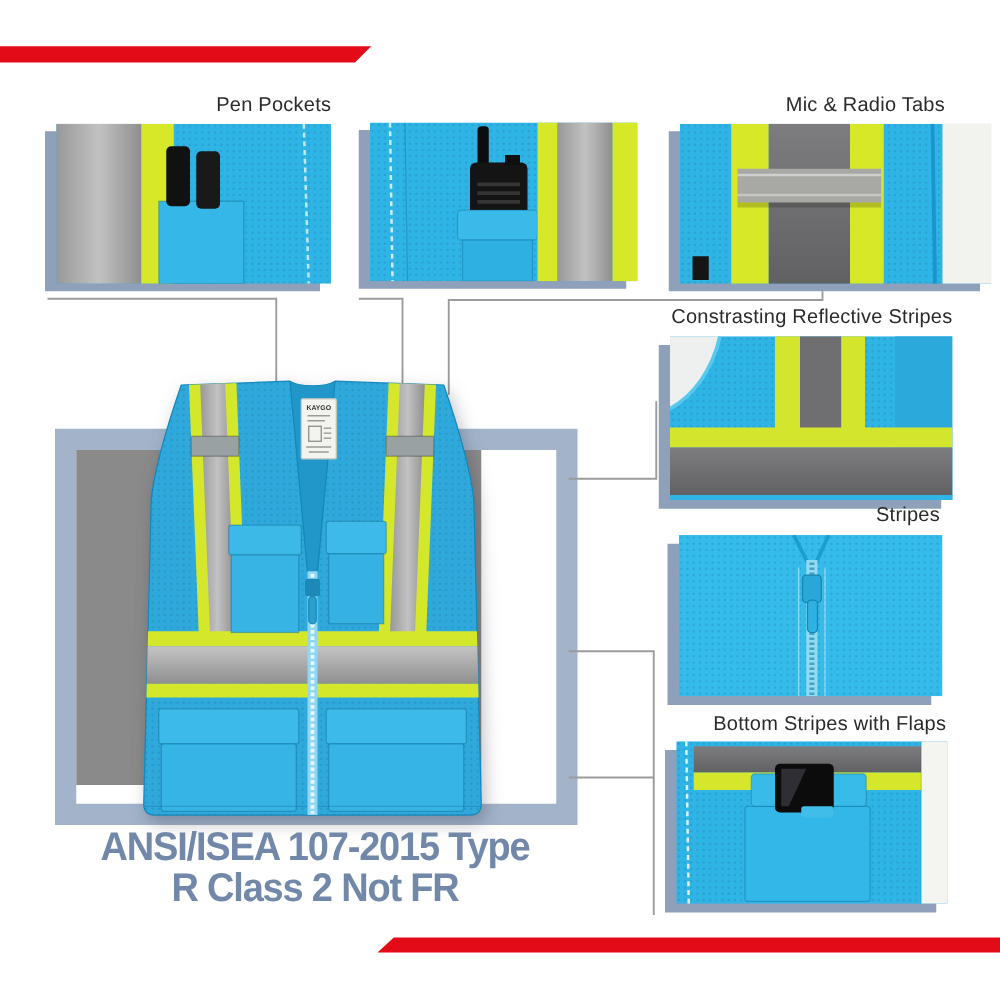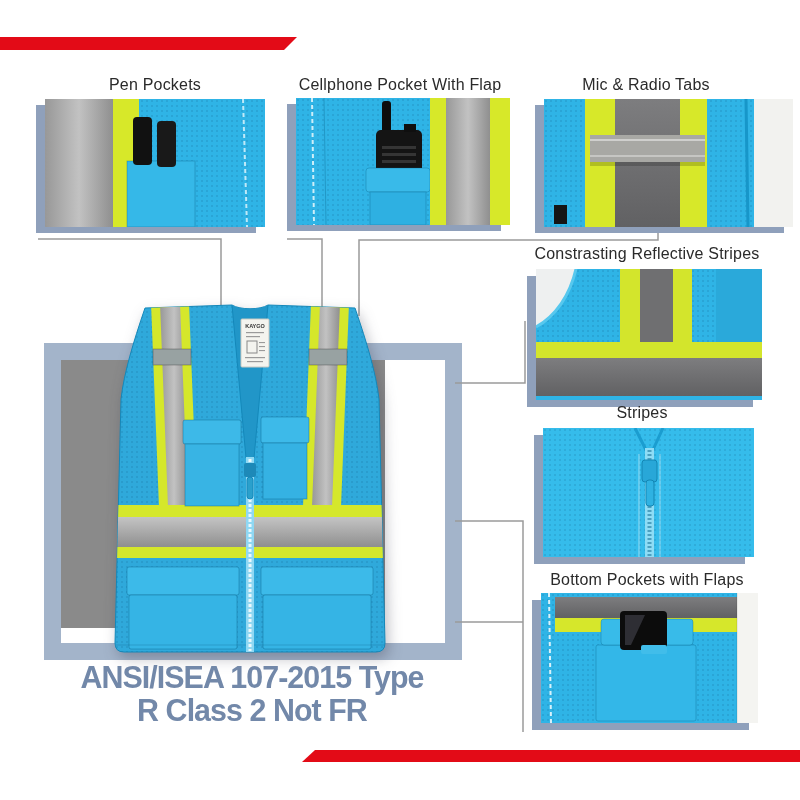--- a/index.html
+++ b/index.html
@@ -1,21 +1,21 @@
 <!DOCTYPE html>
 <html><head>
 <meta charset="utf-8">
 <style>
   html,body{margin:0;padding:0;background:#ffffff;}
   #stage{position:relative;width:800px;height:800px;background:#ffffff;overflow:hidden;
          font-family:"Liberation Sans", sans-serif;}
   .abs{position:absolute;}
   .shadow{position:absolute;background:#8fa0bb;}
   .callout-label{position:absolute;font-size:16px;line-height:18px;color:#2a2a2a;
-                 text-align:center;letter-spacing:.2px;white-space:nowrap;}
+                 text-align:right;letter-spacing:.2px;white-space:nowrap;}
   #backdrop-frame{position:absolute;left:44px;top:343px;width:384px;height:283px;
                   border:17px solid #a3b4ca;background:transparent;}
   #backdrop-gray{position:absolute;left:61px;top:360px;width:324px;height:268px;background:#8a8a8a;}
   #compliance{position:absolute;left:57px;top:661px;width:390px;text-align:center;
               color:#7288a9;font-weight:bold;font-size:32px;line-height:33px;
               letter-spacing:-1px;transform:scaleX(.95);transform-origin:50% 50%;}
   svg{display:block;}
   .thumb{position:absolute;}
 </style>
 </head>
@@ -213,24 +213,23 @@
     <g>
       <rect x="79" y="18" width="47" height="39" rx="4" fill="#0c0c0c"></rect>
       <polygon points="84,22 104,22 90,52 84,52" fill="#2e2e34"></polygon>
     </g>
     <rect x="100" y="52" width="26" height="9" rx="2" fill="#41bdea"></rect>
     <rect x="196" y="0" width="21" height="130" fill="#f4f4f1"></rect>
     <line x1="196" y1="0" x2="196" y2="130" stroke="rgba(0,0,0,.12)"></line>
   </svg>
 
   <div class="callout-label" style="left:45px;top:76px;width:220px">Pen Pockets</div>
-  <div class="callout-label" style="left:290px;top:76px;width:220px">Cellphone Pocket With Flap</div>
   <div class="callout-label" style="left:532px;top:245px;width:230px">Constrasting Reflective Stripes</div>
   <div class="callout-label" style="left:536px;top:76px;width:220px">Mic &amp; Radio Tabs</div>
   <div class="callout-label" style="left:532px;top:404px;width:220px">Stripes</div>
-  <div class="callout-label" style="left:537px;top:571px;width:220px">Bottom Pockets with Flaps</div>
+  <div class="callout-label" style="left:537px;top:571px;width:220px">Bottom Stripes with Flaps</div>
 
   <div id="compliance">
     <div>ANSI/ISEA 107-2015 Type</div>
     <div>R Class 2 Not FR</div>
   </div>
 
 </div>
 
 </body></html>

